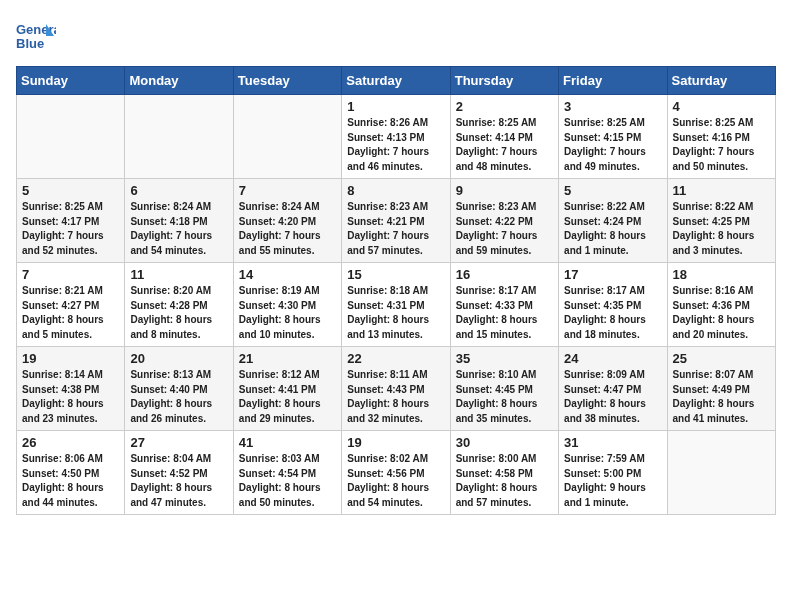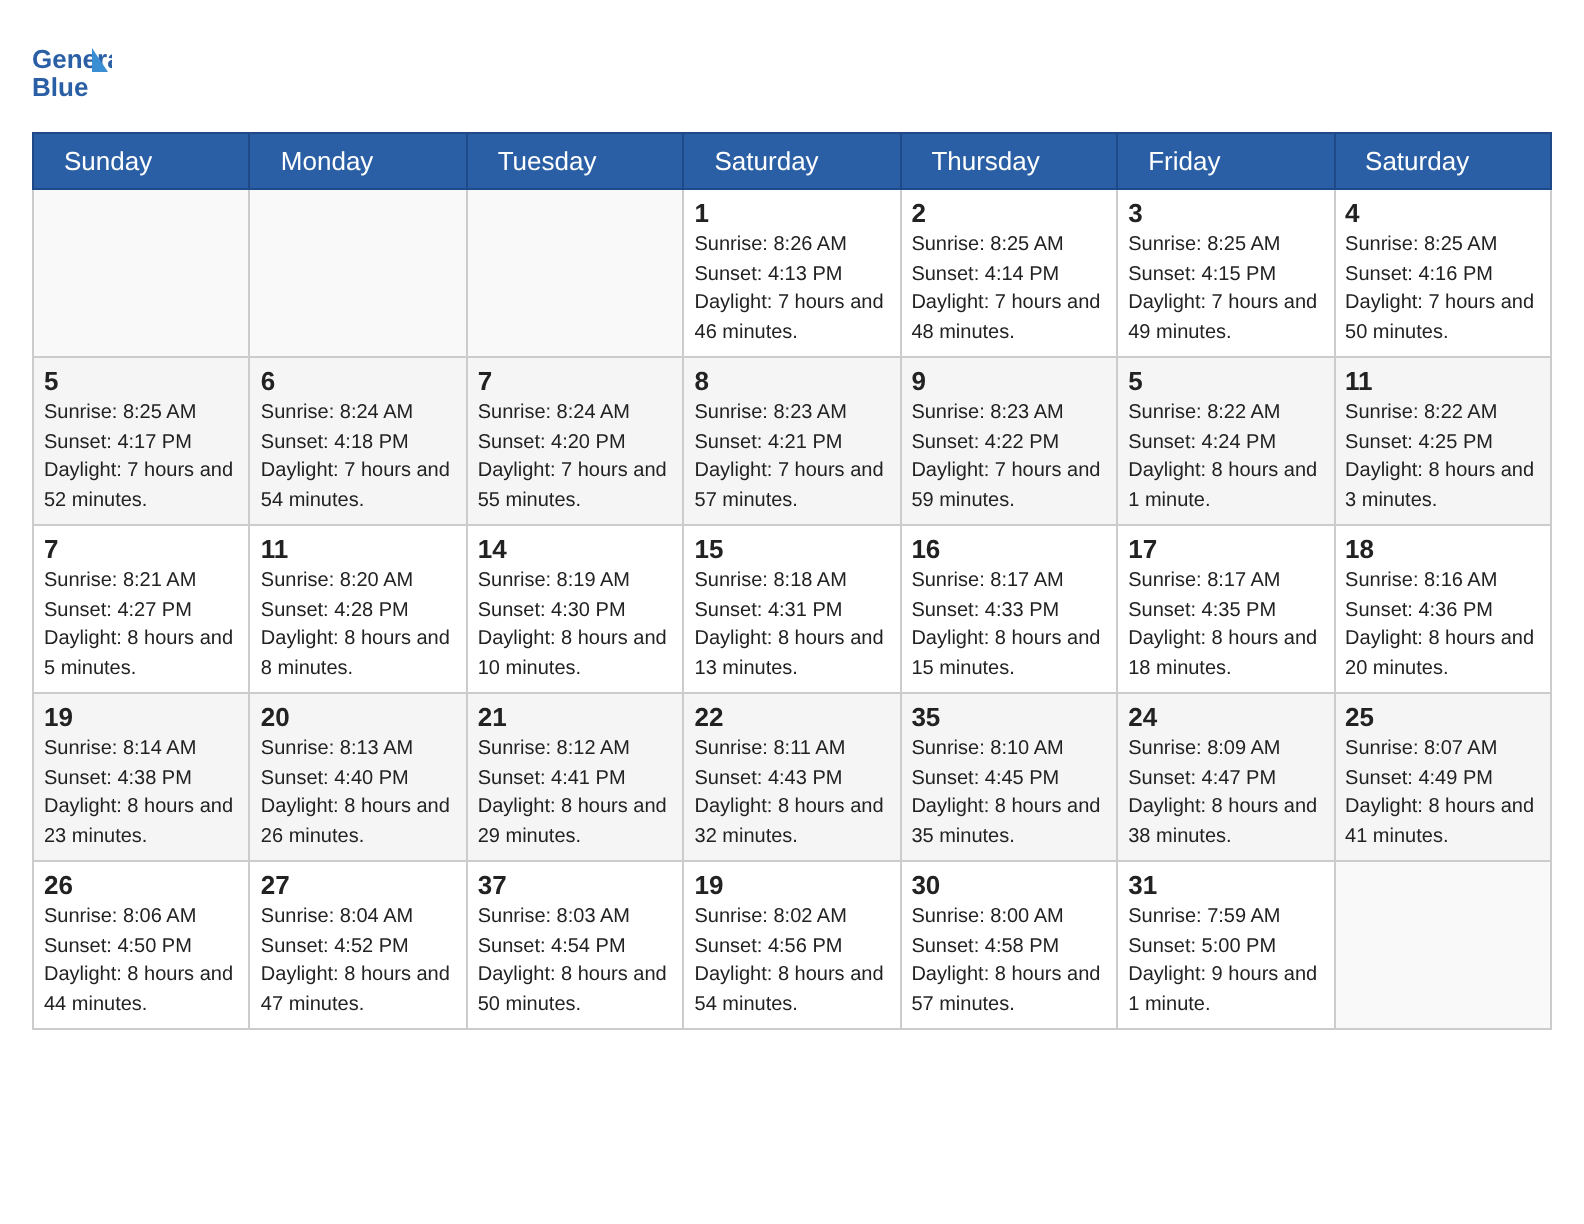--- a/index.html
+++ b/index.html
@@ -41,23 +41,23 @@
       color: #444;
     }
     table {
       width: 100%;
       border-collapse: collapse;
       table-layout: fixed;
     }
     thead tr th {
       background: #2a5fa5;
       color: #fff;
-      padding: 6px 15px;
+      padding: 6px 4px;
       font-size: 13px;
-      font-weight: normal;
+      font-weight: bold;
       text-align: left;
       border: 1px solid #1e4a8a;
     }
     tbody tr td {
       border: 1px solid #ccc;
       vertical-align: top;
       padding: 4px 5px;
       font-size: 10.5px;
       color: #222;
       height: 80px;
@@ -67,20 +67,21 @@
       background: #f5f5f5;
     }
     .day-num {
       font-size: 13px;
       font-weight: bold;
       margin-bottom: 2px;
     }
     .cell-text {
       font-size: 10px;
       line-height: 1.45;
+      font-weight: bold;
     }
     .empty-cell {
       background: #f9f9f9;
     }
   </style>
 </head>
 <body>
 
 <div class="header">
   <div class="logo">
@@ -227,21 +228,21 @@
       <tr>
         <td>
           <div class="day-num">26</div>
           <div class="cell-text">Sunrise: 8:06 AM<br>Sunset: 4:50 PM<br>Daylight: 8 hours and 44 minutes.</div>
         </td>
         <td>
           <div class="day-num">27</div>
           <div class="cell-text">Sunrise: 8:04 AM<br>Sunset: 4:52 PM<br>Daylight: 8 hours and 47 minutes.</div>
         </td>
         <td>
-          <div class="day-num">37</div>
+          <div class="day-num">41</div>
           <div class="cell-text">Sunrise: 8:03 AM<br>Sunset: 4:54 PM<br>Daylight: 8 hours and 50 minutes.</div>
         </td>
         <td>
           <div class="day-num">19</div>
           <div class="cell-text">Sunrise: 8:02 AM<br>Sunset: 4:56 PM<br>Daylight: 8 hours and 54 minutes.</div>
         </td>
         <td>
           <div class="day-num">30</div>
           <div class="cell-text">Sunrise: 8:00 AM<br>Sunset: 4:58 PM<br>Daylight: 8 hours and 57 minutes.</div>
         </td>

